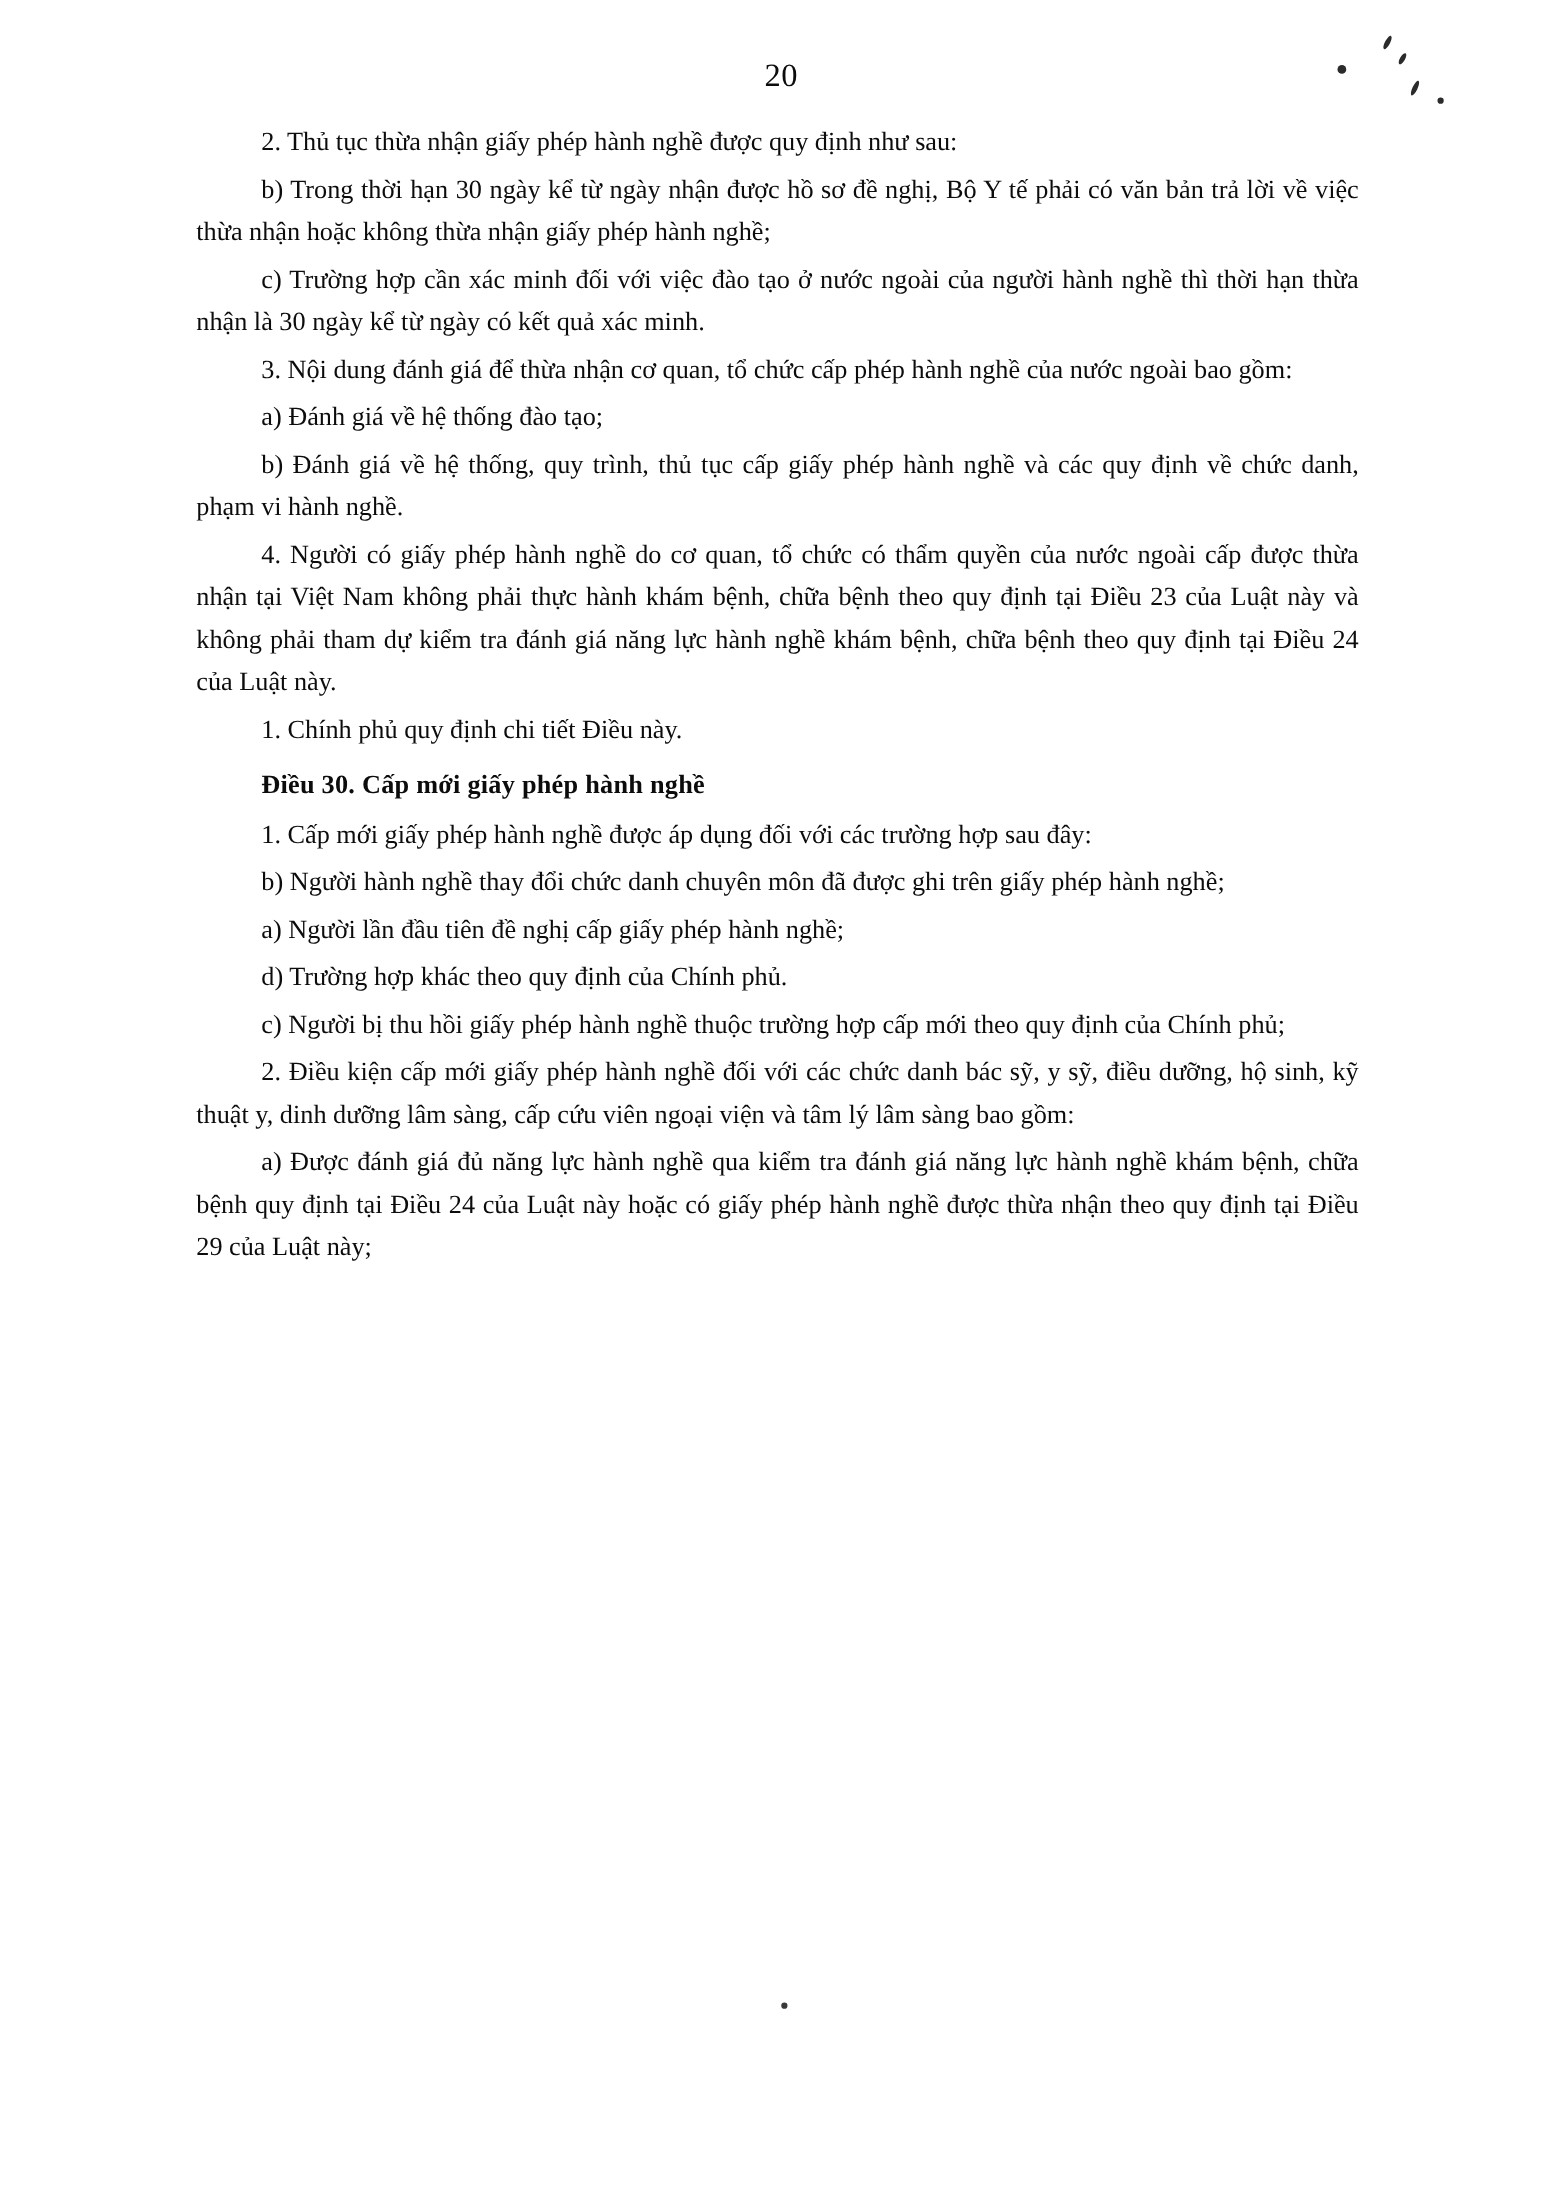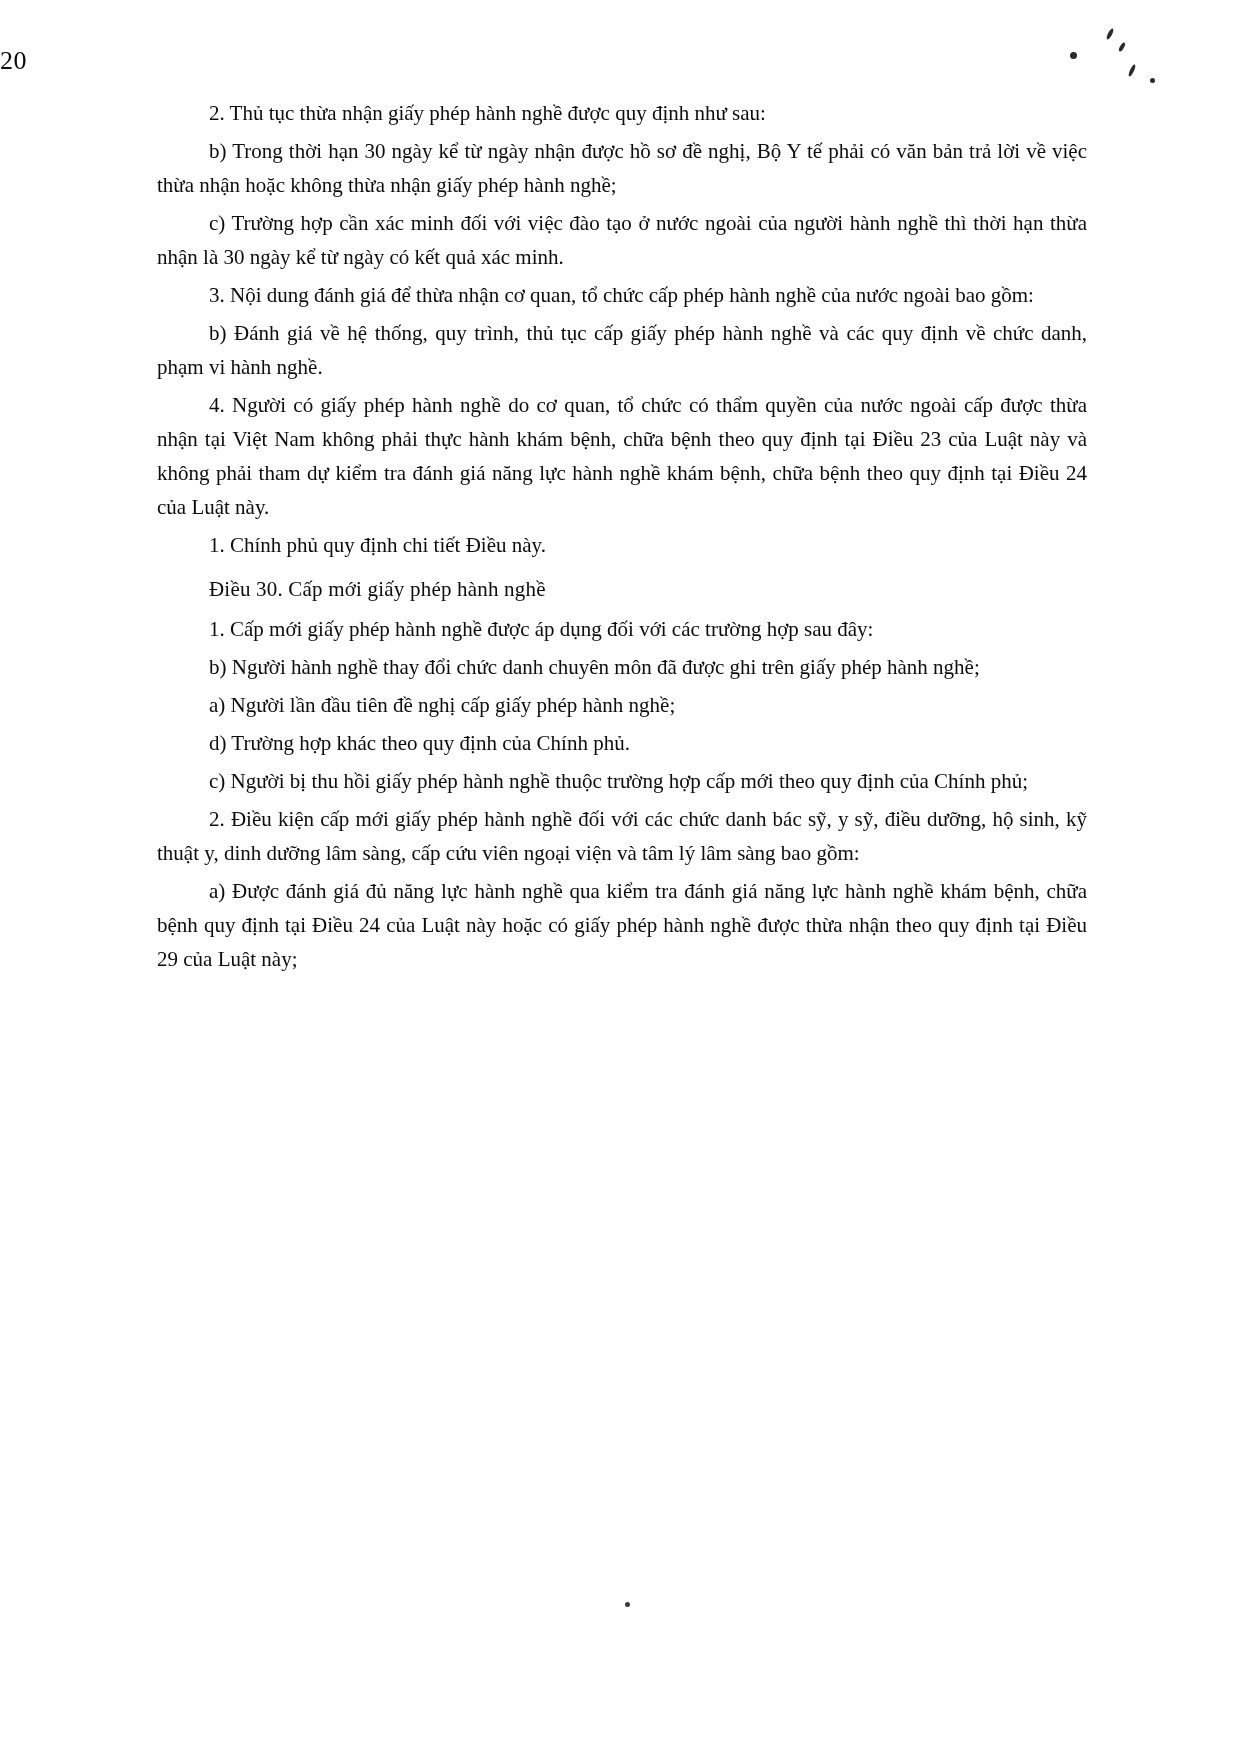--- a/index.html
+++ b/index.html
@@ -17,20 +17,21 @@
     height: 1757px;
     margin: 0 auto;
     background: #ffffff;
     overflow: hidden;
   }
   .page-number {
     position: absolute;
     top: 46px;
     left: 0;
     width: 1250px;
+    text-align: center;
     font-size: 26px;
     letter-spacing: 0.5px;
   }
   .scan-marks {
     position: absolute;
     top: 20px;
     right: 60px;
     width: 120px;
     height: 70px;
     pointer-events: none;
@@ -54,21 +55,21 @@
   }
   p {
     margin: 0 0 4px 0;
     font-size: 21px;
     line-height: 1.62;
     text-align: justify;
     text-justify: inter-word;
     text-indent: 52px;
   }
   p.heading {
-    font-weight: normal;
+    font-weight: bold;
     text-indent: 52px;
     margin-top: 10px;
     margin-bottom: 6px;
     letter-spacing: 0.2px;
   }
   .bottom-dot {
     position: absolute;
     bottom: 150px;
     left: 625px;
     width: 5px;
@@ -90,20 +91,21 @@
     <span class="mark m3"></span>
     <span class="mark m4"></span>
     <span class="mark m5"></span>
   </div>
 
   <div class="content">
     <p>2. Thủ tục thừa nhận giấy phép hành nghề được quy định như sau:</p>
     <p>b) Trong thời hạn 30 ngày kể từ ngày nhận được hồ sơ đề nghị, Bộ Y tế phải có văn bản trả lời về việc thừa nhận hoặc không thừa nhận giấy phép hành nghề;</p>
     <p>c) Trường hợp cần xác minh đối với việc đào tạo ở nước ngoài của người hành nghề thì thời hạn thừa nhận là 30 ngày kể từ ngày có kết quả xác minh.</p>
     <p>3. Nội dung đánh giá để thừa nhận cơ quan, tổ chức cấp phép hành nghề của nước ngoài bao gồm:</p>
+    <p>a) Đánh giá về hệ thống đào tạo;</p>
     <p>b) Đánh giá về hệ thống, quy trình, thủ tục cấp giấy phép hành nghề và các quy định về chức danh, phạm vi hành nghề.</p>
     <p>4. Người có giấy phép hành nghề do cơ quan, tổ chức có thẩm quyền của nước ngoài cấp được thừa nhận tại Việt Nam không phải thực hành khám bệnh, chữa bệnh theo quy định tại Điều 23 của Luật này và không phải tham dự kiểm tra đánh giá năng lực hành nghề khám bệnh, chữa bệnh theo quy định tại Điều 24 của Luật này.</p>
     <p>1. Chính phủ quy định chi tiết Điều này.</p>
     <p class="heading">Điều 30. Cấp mới giấy phép hành nghề</p>
     <p>1. Cấp mới giấy phép hành nghề được áp dụng đối với các trường hợp sau đây:</p>
     <p>b) Người hành nghề thay đổi chức danh chuyên môn đã được ghi trên giấy phép hành nghề;</p>
     <p>a) Người lần đầu tiên đề nghị cấp giấy phép hành nghề;</p>
     <p>d) Trường hợp khác theo quy định của Chính phủ.</p>
     <p>c) Người bị thu hồi giấy phép hành nghề thuộc trường hợp cấp mới theo quy định của Chính phủ;</p>
     <p>2. Điều kiện cấp mới giấy phép hành nghề đối với các chức danh bác sỹ, y sỹ, điều dưỡng, hộ sinh, kỹ thuật y, dinh dưỡng lâm sàng, cấp cứu viên ngoại viện và tâm lý lâm sàng bao gồm:</p>

